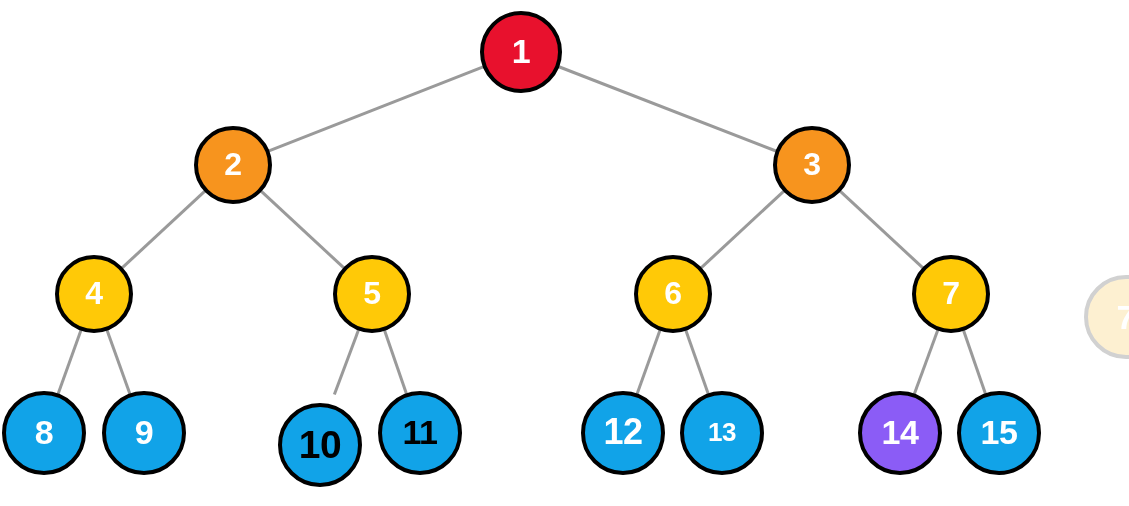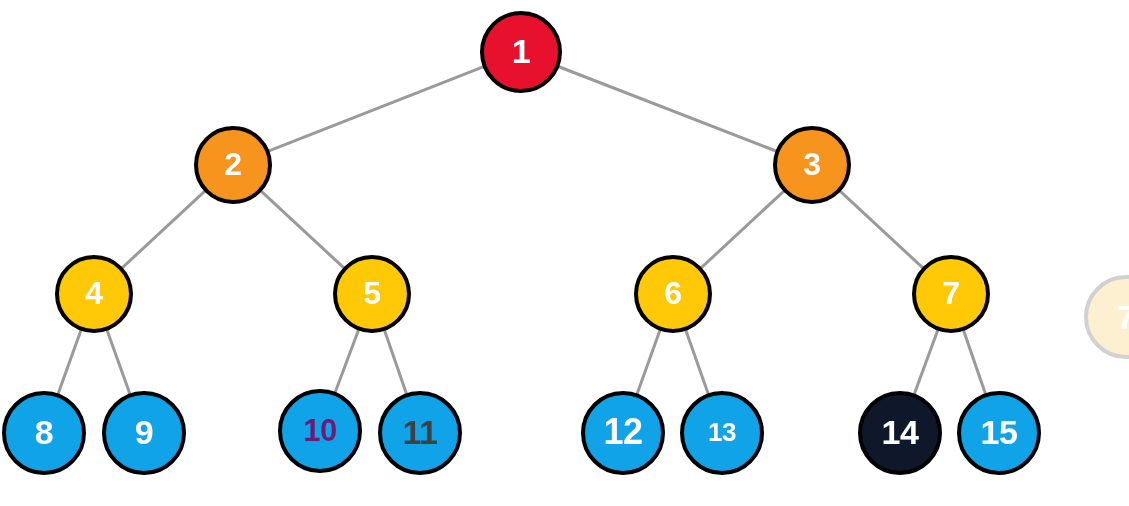--- a/index.html
+++ b/index.html
@@ -101,33 +101,33 @@
       </div>
       <div class="tree-node" style="left: 912px; top: 255px; width: 78px; height: 78px; background: rgb(255, 201, 7); border-color: rgb(0, 0, 0); border-width: 4px; color: rgb(255, 255, 255); font-size: 32px;">
         <span class="node-label">7</span>
       </div>
       <div class="tree-node" style="left: 2px; top: 391px; width: 84px; height: 84px; background: rgb(17, 163, 232); border-color: rgb(0, 0, 0); border-width: 4px; color: rgb(255, 255, 255); font-size: 34px;">
         <span class="node-label">8</span>
       </div>
       <div class="tree-node" style="left: 102px; top: 391px; width: 84px; height: 84px; background: rgb(17, 163, 232); border-color: rgb(0, 0, 0); border-width: 4px; color: rgb(255, 255, 255); font-size: 34px;">
         <span class="node-label">9</span>
       </div>
-      <div class="tree-node" style="left: 278px; top: 389px; width: 84px; height: 84px; background: rgb(17, 163, 232); border-color: rgb(0, 0, 0); border-width: 4px; color: #701a75; font-size: 31px;">
+      <div class="tree-node" style="left: 278px; top: 403px; width: 84px; height: 84px; background: rgb(17, 163, 232); border-color: rgb(0, 0, 0); border-width: 4px; color: #000000; font-size: 39px;">
         <span class="node-label">10</span>
       </div>
-      <div class="tree-node" style="left: 378px; top: 391px; width: 84px; height: 84px; background: rgb(17, 163, 232); border-color: rgb(0, 0, 0); border-width: 4px; color: #404040; font-size: 34px;">
+      <div class="tree-node" style="left: 378px; top: 391px; width: 84px; height: 84px; background: rgb(17, 163, 232); border-color: rgb(0, 0, 0); border-width: 4px; color: #000000; font-size: 34px;">
         <span class="node-label">11</span>
       </div>
       <div class="tree-node" style="left: 581px; top: 391px; width: 84px; height: 84px; background: rgb(17, 163, 232); border-color: rgb(0, 0, 0); border-width: 4px; color: rgb(255, 255, 255); font-size: 36px;">
         <span class="node-label">12</span>
       </div>
       <div class="tree-node" style="left: 680px; top: 391px; width: 84px; height: 84px; background: rgb(17, 163, 232); border-color: rgb(0, 0, 0); border-width: 4px; color: rgb(255, 255, 255); font-size: 26px;">
         <span class="node-label">13</span>
       </div>
-      <div class="tree-node" style="left: 858px; top: 391px; width: 84px; height: 84px; background: #0f172a; border-color: rgb(0, 0, 0); border-width: 4px; color: rgb(255, 255, 255); font-size: 34px;">
+      <div class="tree-node" style="left: 858px; top: 391px; width: 84px; height: 84px; background: #8b5cf6; border-color: rgb(0, 0, 0); border-width: 4px; color: rgb(255, 255, 255); font-size: 34px;">
         <span class="node-label">14</span>
       </div>
       <div class="tree-node" style="left: 957px; top: 391px; width: 84px; height: 84px; background: rgb(17, 163, 232); border-color: rgb(0, 0, 0); border-width: 4px; color: rgb(255, 255, 255); font-size: 34px; text-align: center;">
         <span class="node-label">15</span>
       </div>
     </div>
 
 <div class="ghost-node" style="left: 1084px; top: 275px; width: 84px; height: 84px; background: rgb(253, 238, 201); border-color: rgb(201, 201, 201); font-size: 34px;">
       <span class="node-label">7</span>
     </div>

